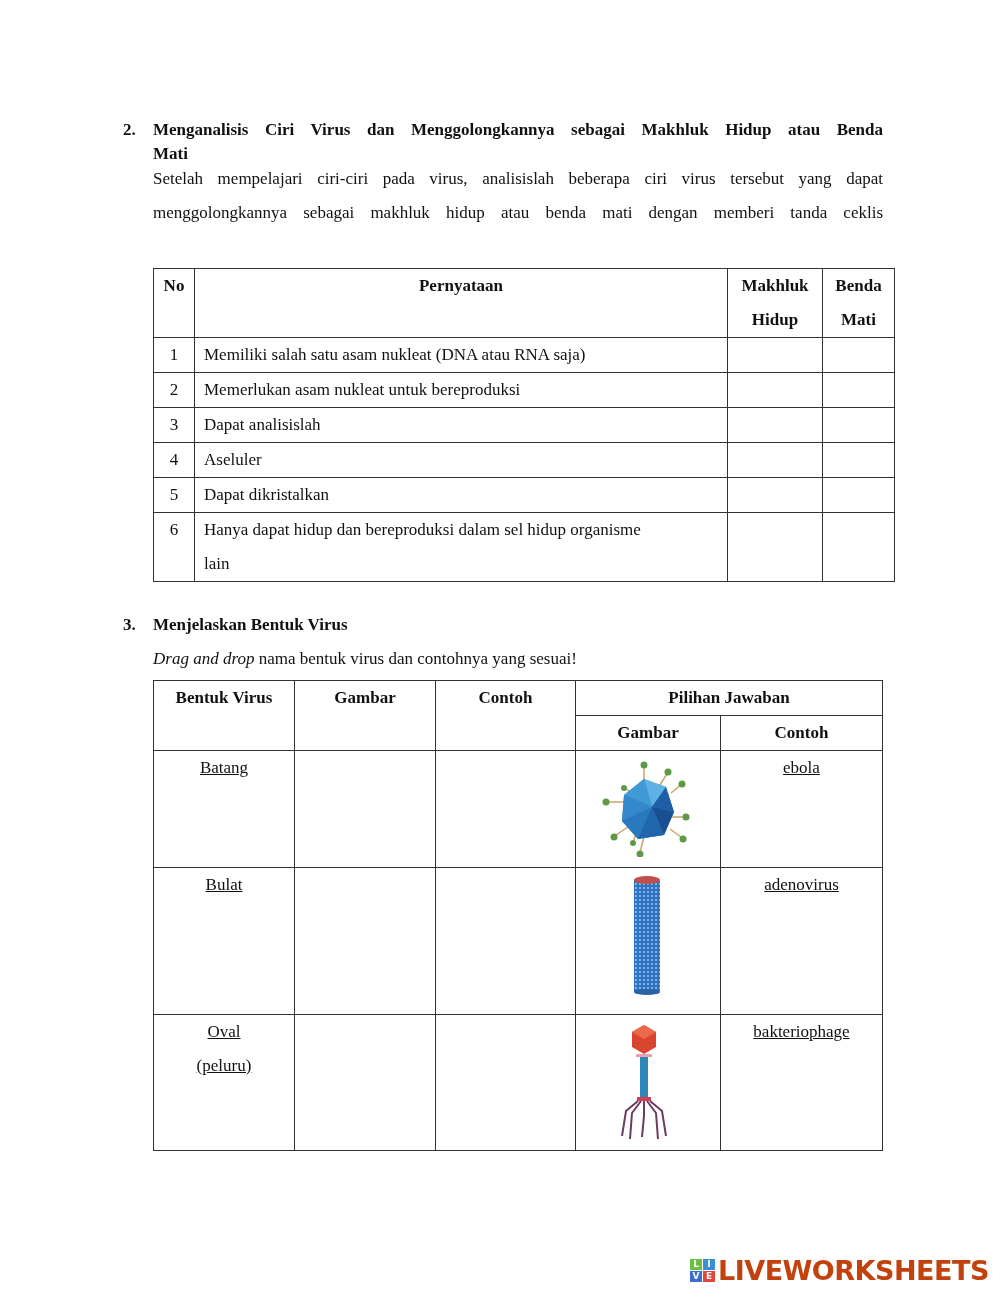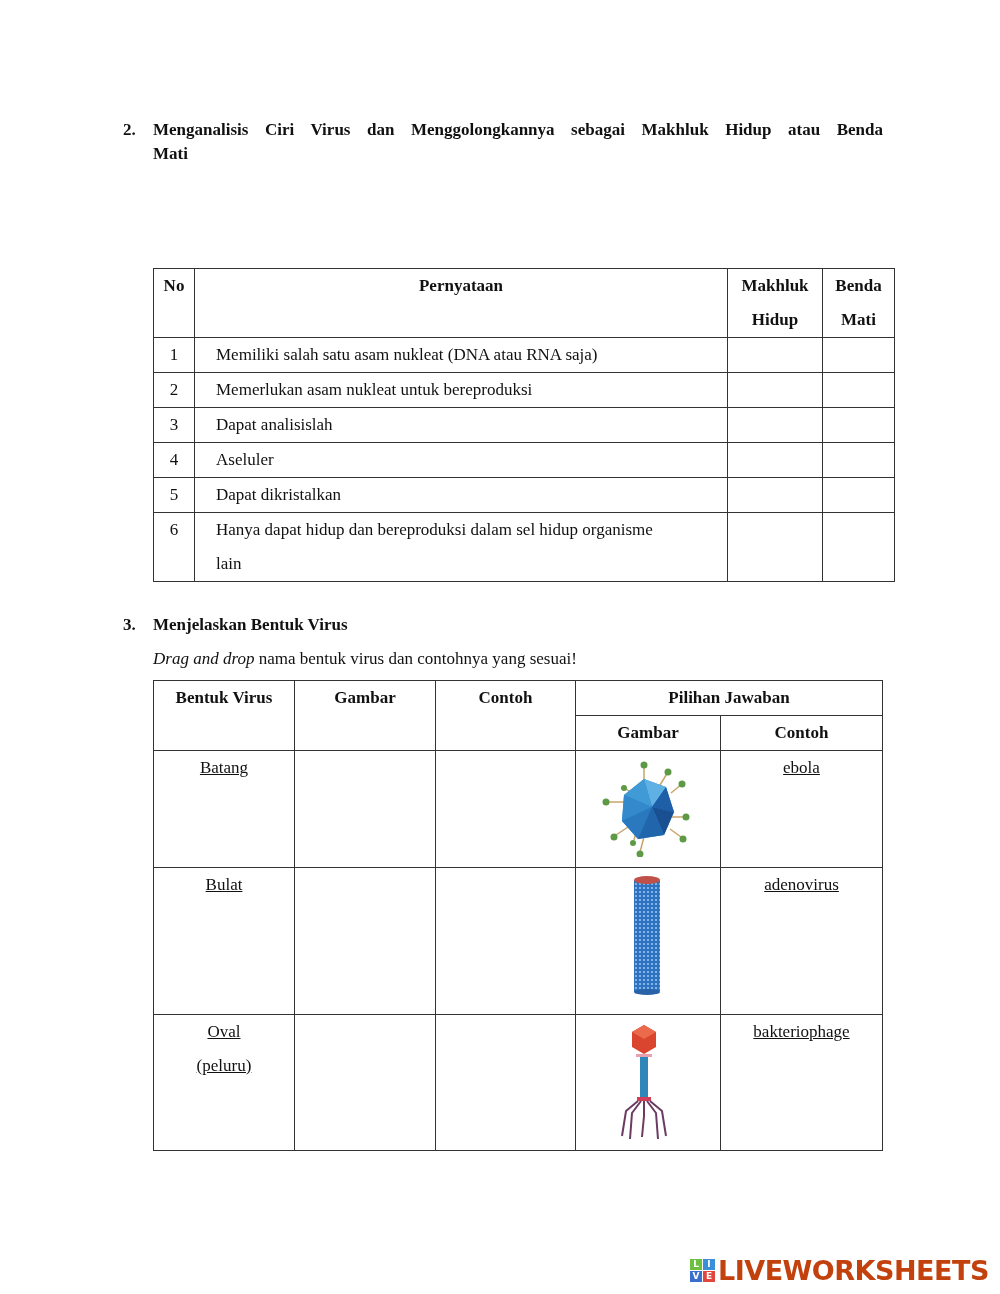--- a/index.html
+++ b/index.html
@@ -7,38 +7,40 @@
          font-family: "Liberation Serif", "DejaVu Serif", serif; color: #111; }
   .abs { position: absolute; }
   .num { font-weight: bold; font-size: 17px; }
   .heading { font-weight: bold; font-size: 17px; line-height: 24px; }
   .para { font-size: 17px; line-height: 34px; text-align: justify; }
   table { border-collapse: collapse; position: absolute; table-layout: fixed; }
   td, th { border: 1px solid #333; padding: 0; font-size: 17px; vertical-align: top; }
   th { font-weight: bold; line-height: 34px; text-align: center; }
   .t1 td { line-height: 34px; height: 34px; }
   .t1 td.no { text-align: center; }
-  .t1 td.stmt { padding-left: 21px; }
+  .t1 td.stmt { padding-left: 9px; }
   .t2 td { text-align: center; line-height: 34px; text-decoration: underline; }
   .t2 th { height: 34px; text-align: center; }
   .t2 td.img { position: relative; }
   .logo { position: absolute; left: 690px; top: 1255px; display: flex; align-items: center; }
   .logo-squares { display: grid; grid-template-columns: 12px 12px; grid-template-rows: 11px 11px; gap: 1px; margin-right: 3px; }
   .sq { font-family: "DejaVu Sans", sans-serif; font-size: 9px; font-weight: bold; color: #fff; text-align: center; line-height: 11px; }
   .logo-text { font-family: "DejaVu Sans", sans-serif; font-weight: bold; font-size: 27px; color: #1b3f7a; letter-spacing: -0.5px; }
 </style>
 </head>
 <body>
 
 <div class="abs num" style="left:123px; top:118px; line-height:24px;">2.</div>
 <div class="abs heading" style="left:153px; top:118px; width:730px; text-align:justify;">
   <div style="text-align:justify; text-align-last:justify;">Menganalisis Ciri Virus dan Menggolongkannya sebagai Makhluk Hidup atau Benda</div>
   <div>Mati</div>
 </div>
 <div class="abs para" style="left:153px; top:162px; width:730px;">
+  <div style="text-align-last:justify;">Setelah mempelajari ciri-ciri pada virus, analisislah beberapa ciri virus tersebut yang dapat</div>
+  <div style="text-align-last:justify;">menggolongkannya sebagai makhluk hidup atau benda mati dengan memberi tanda ceklis</div>
 </div>
 
 <table class="t1" style="left:153px; top:268px; width:742px;">
   <colgroup>
       <col style="width:41px">
       <col style="width:533px">
       <col style="width:95px">
       <col style="width:72px">
     </colgroup>
   <tbody>

